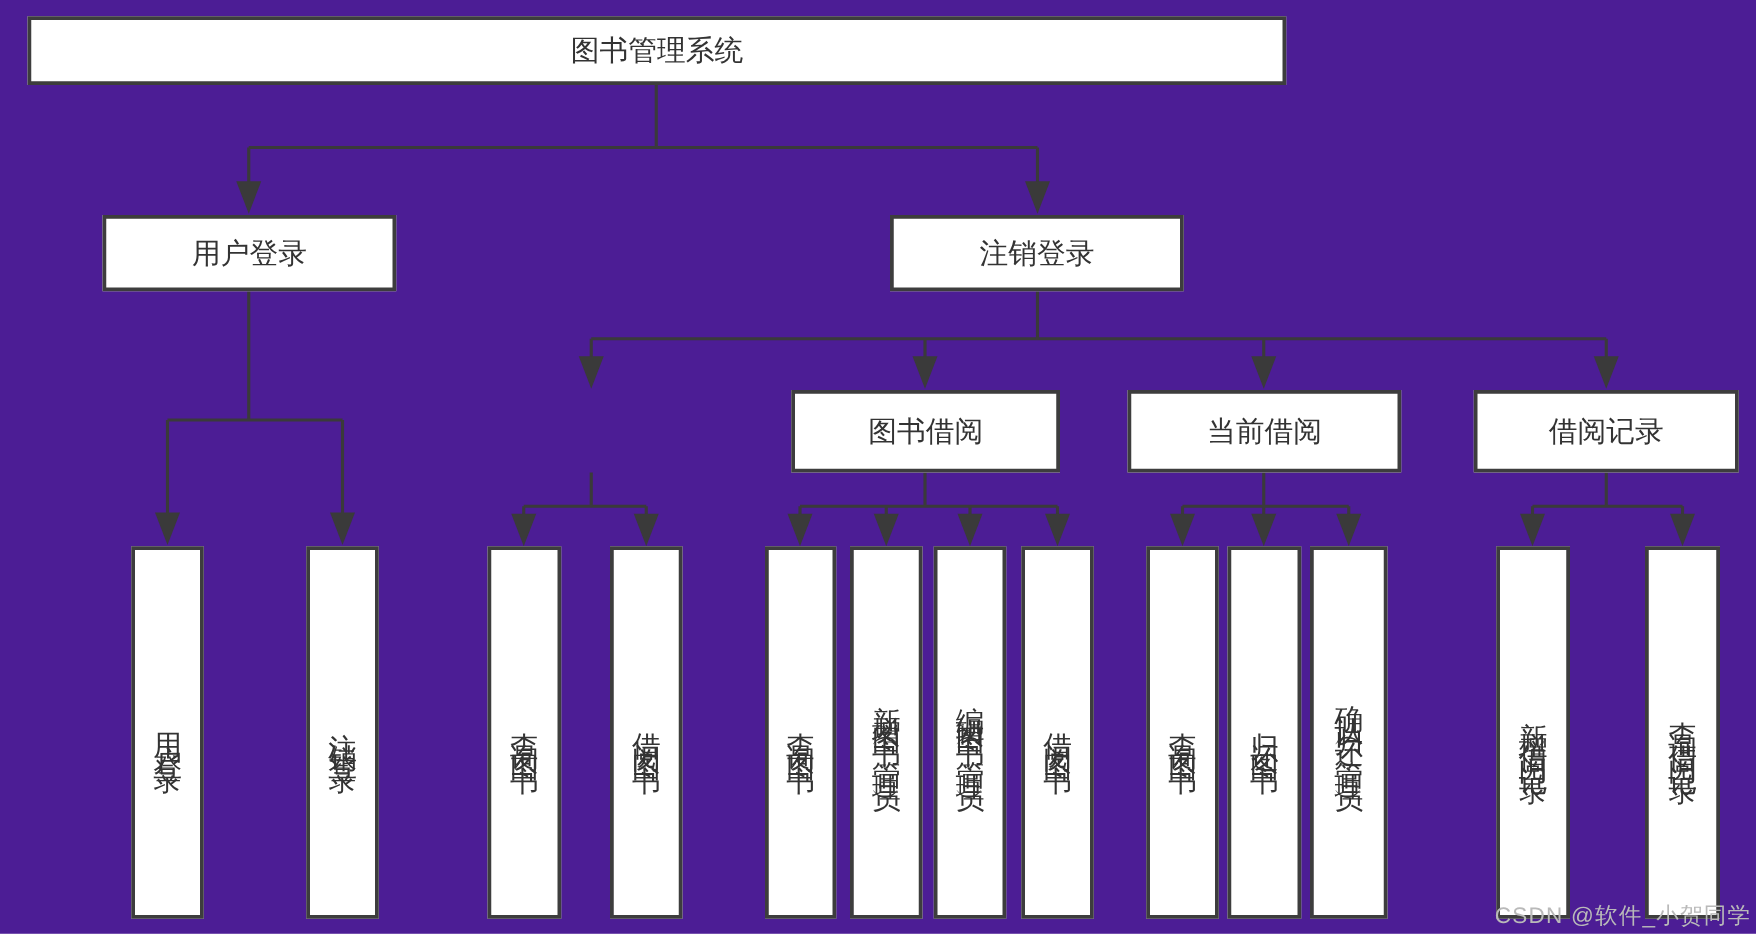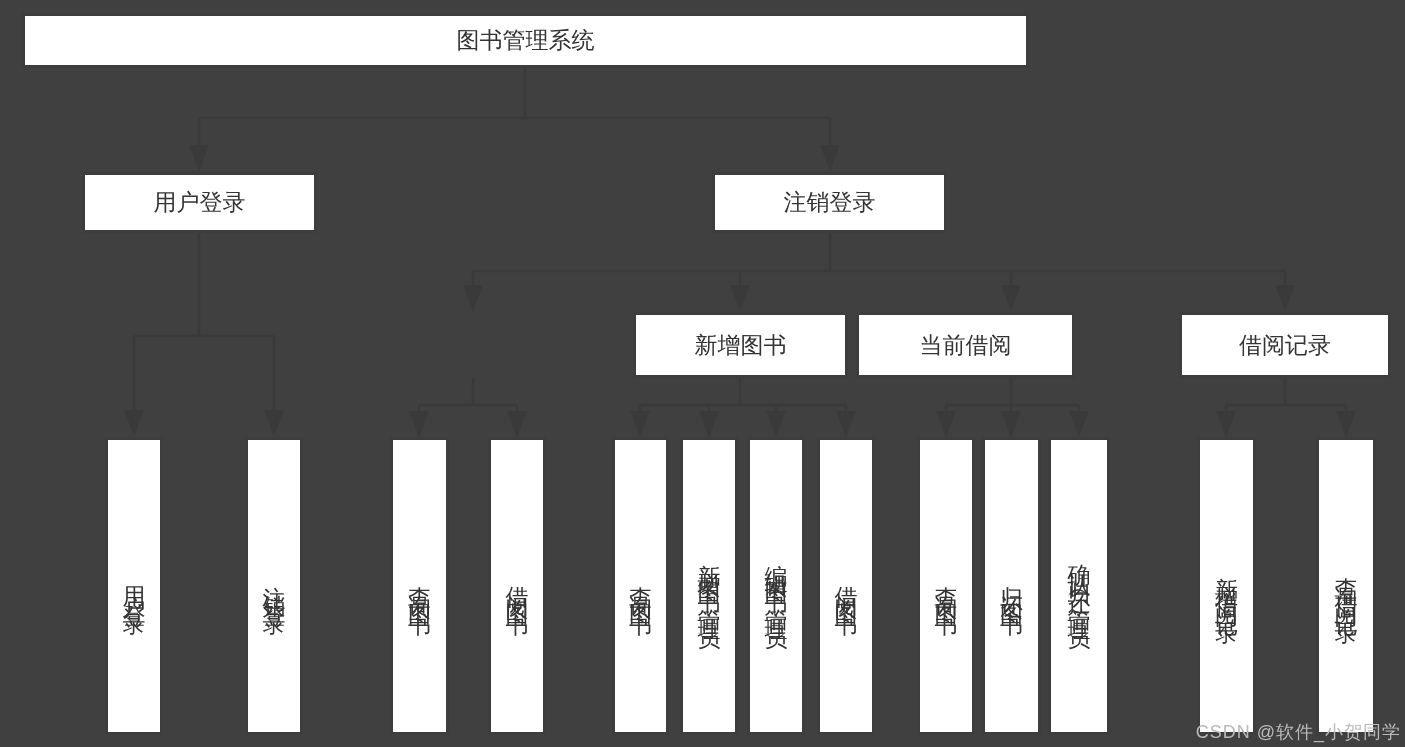--- a/index.html
+++ b/index.html
@@ -1,18 +1,18 @@
 <!DOCTYPE html>
 <html><head>
 <meta charset="utf-8">
 <style>
   html,body{margin:0;padding:0;background:#ffffff;}
   body{width:1405px;height:747px;overflow:hidden;
        font-family:"Liberation Sans","DejaVu Sans",sans-serif;}
-  .stage{position:relative;width:1405px;height:747px;background:#404040;}
+  .stage{position:relative;width:1405px;height:747px;background:#4c1d95;}
   .wires{position:absolute;left:0;top:0;z-index:1;}
   .node{position:absolute;z-index:2;background:#ffffff;border:3px solid #3d3d3d;
         box-sizing:border-box;display:flex;align-items:center;justify-content:center;}
   .lbl{font-size:23px;color:#333333;white-space:nowrap;line-height:1;}
   .vbox .lbl{writing-mode:vertical-rl;text-orientation:mixed;letter-spacing:9px;white-space:normal;}
   .watermark{position:absolute;right:4px;bottom:3px;z-index:3;font-size:18px;
              color:#b9b9b9;letter-spacing:1px;}
 </style>
 </head>
 <body>
@@ -68,23 +68,23 @@
   </div>
 
   <div class="node" style="left:82px;top:172px;width:235px;height:61px">
     <span class="lbl">用户登录</span>
   </div>
   <div class="node" style="left:712px;top:172px;width:235px;height:61px">
     <span class="lbl">注销登录</span>
   </div>
 
   <div class="node" style="left:633px;top:312px;width:215px;height:66px">
-    <span class="lbl">新增图书</span>
+    <span class="lbl">图书借阅</span>
   </div>
-  <div class="node" style="left:856px;top:312px;width:219px;height:66px">
+  <div class="node" style="left:902px;top:312px;width:219px;height:66px">
     <span class="lbl">当前借阅</span>
   </div>
   <div class="node" style="left:1179px;top:312px;width:212px;height:66px">
     <span class="lbl">借阅记录</span>
   </div>
 
   <div class="node vbox" style="left:105px;top:437px;width:58px;height:298px">
     <span class="lbl">用户登录</span>
   </div>
   <div class="node vbox" style="left:245px;top:437px;width:58px;height:298px">

